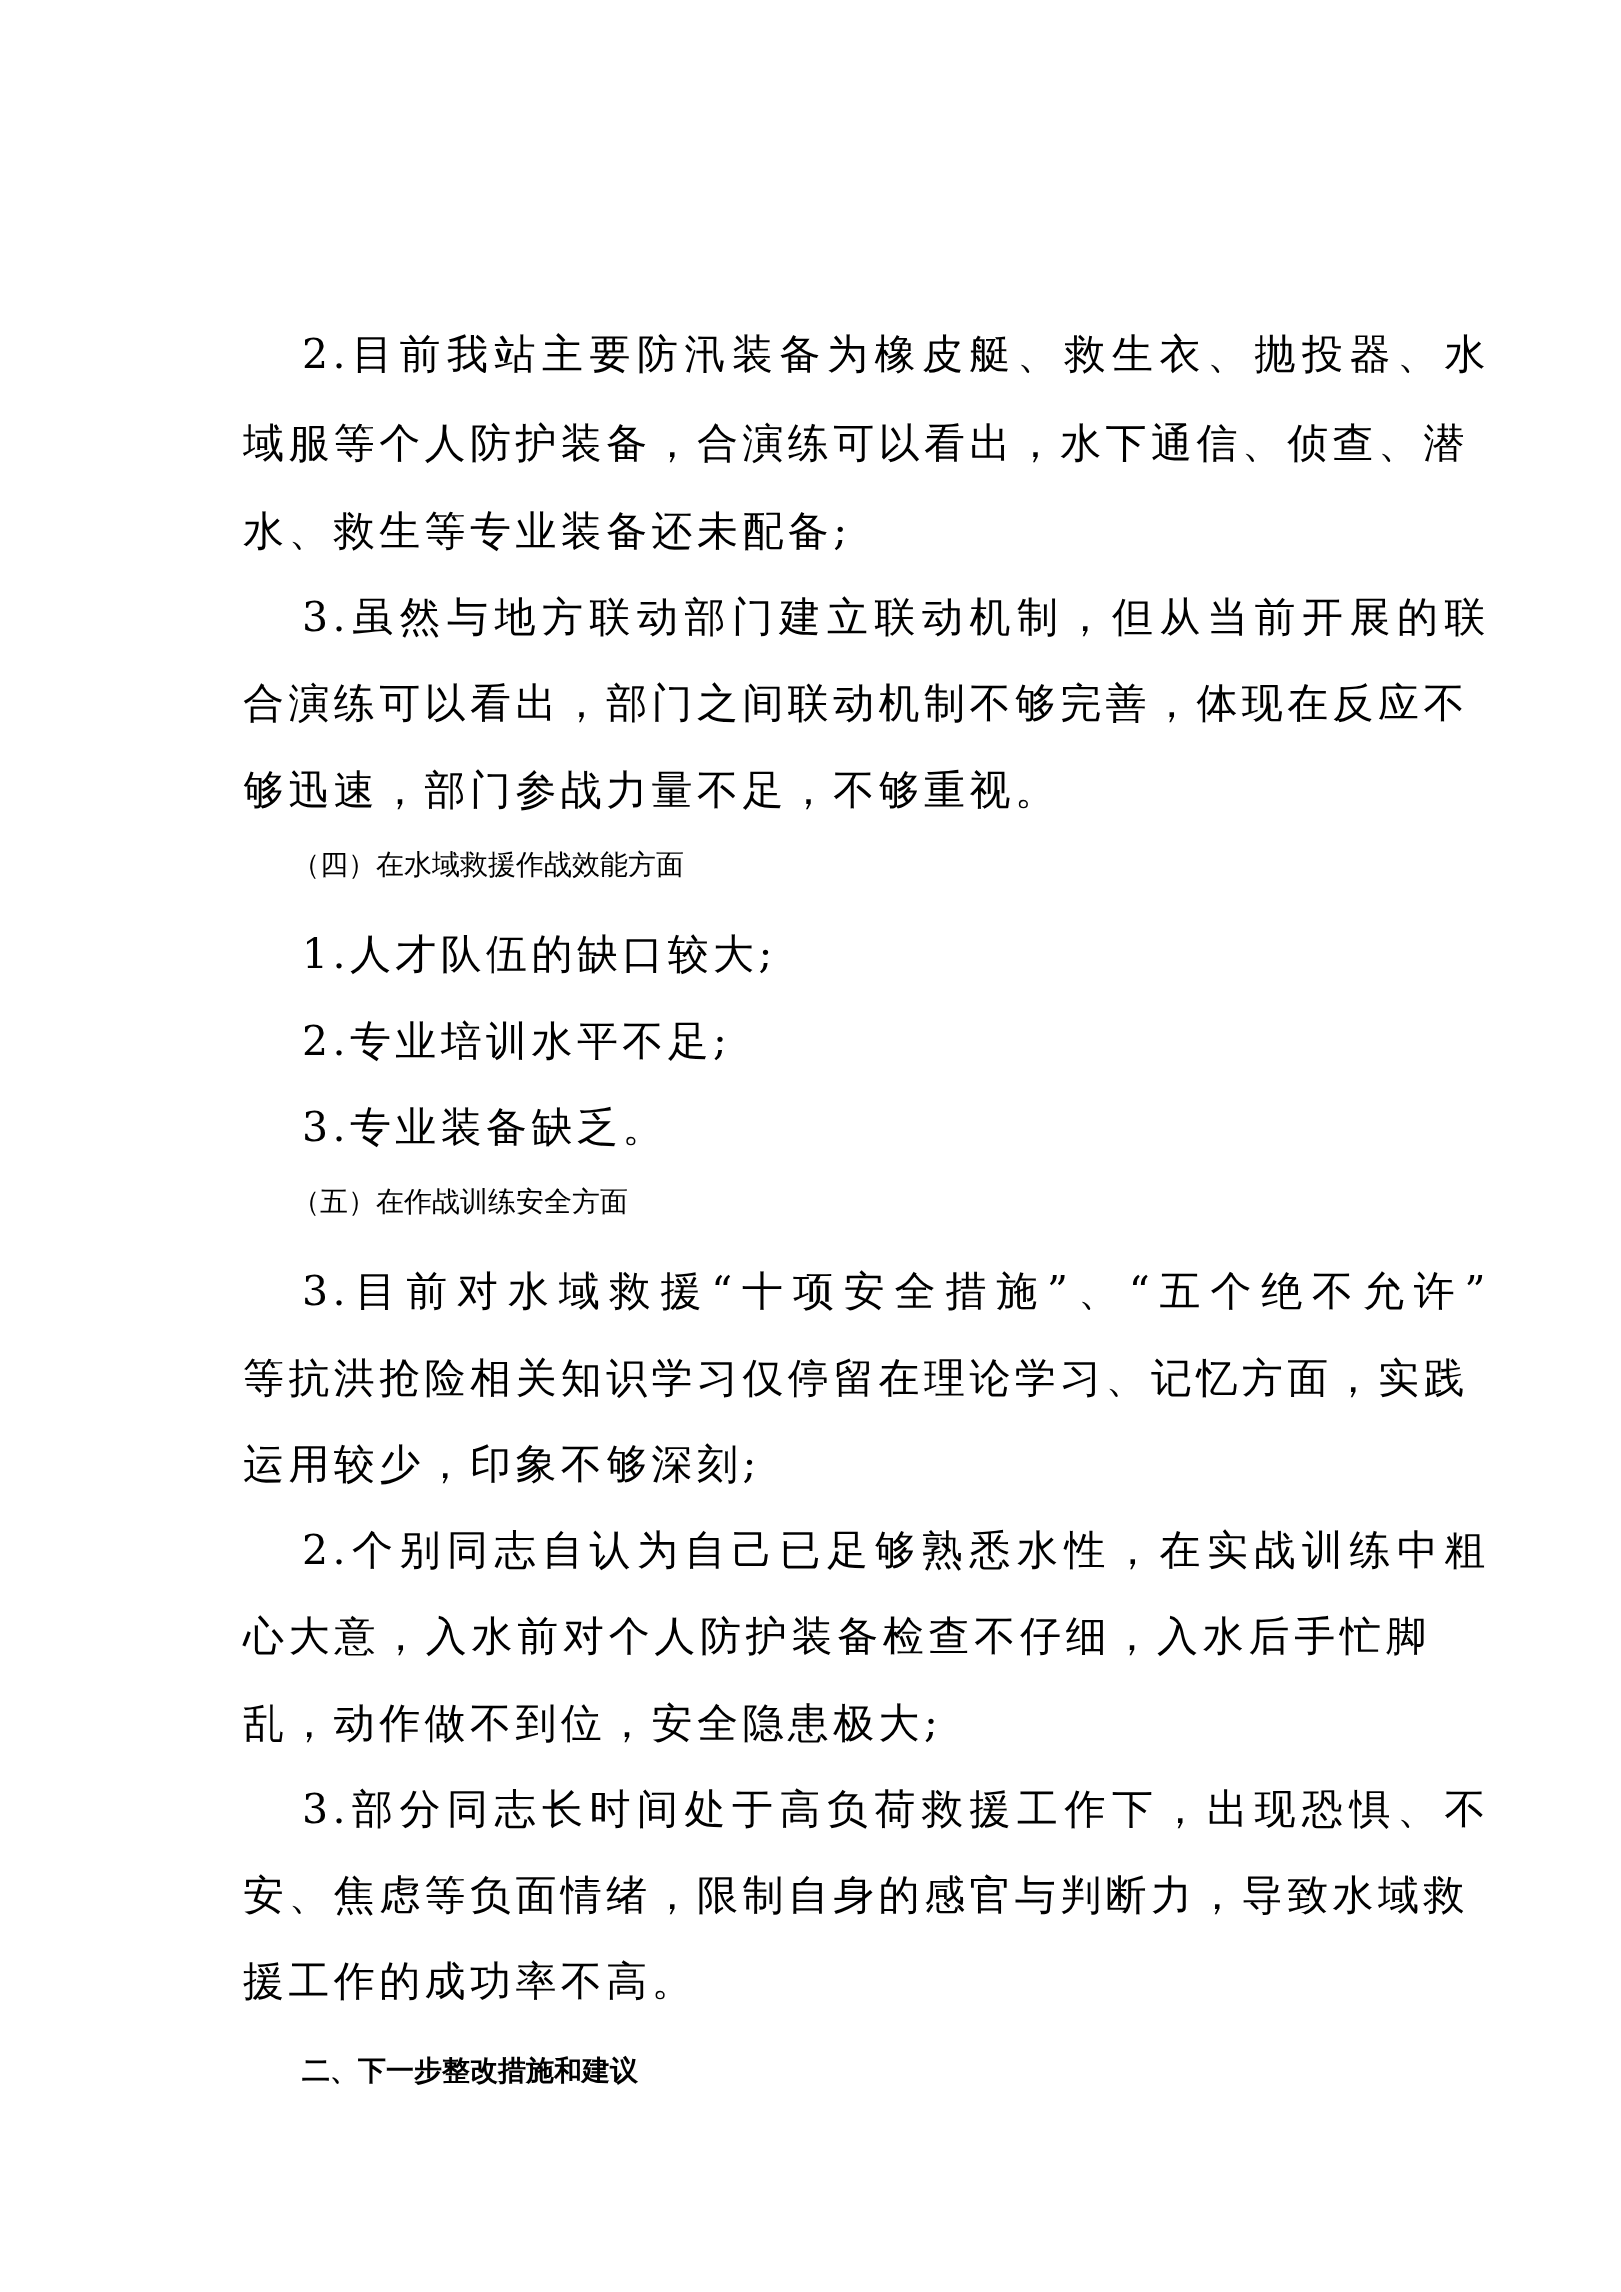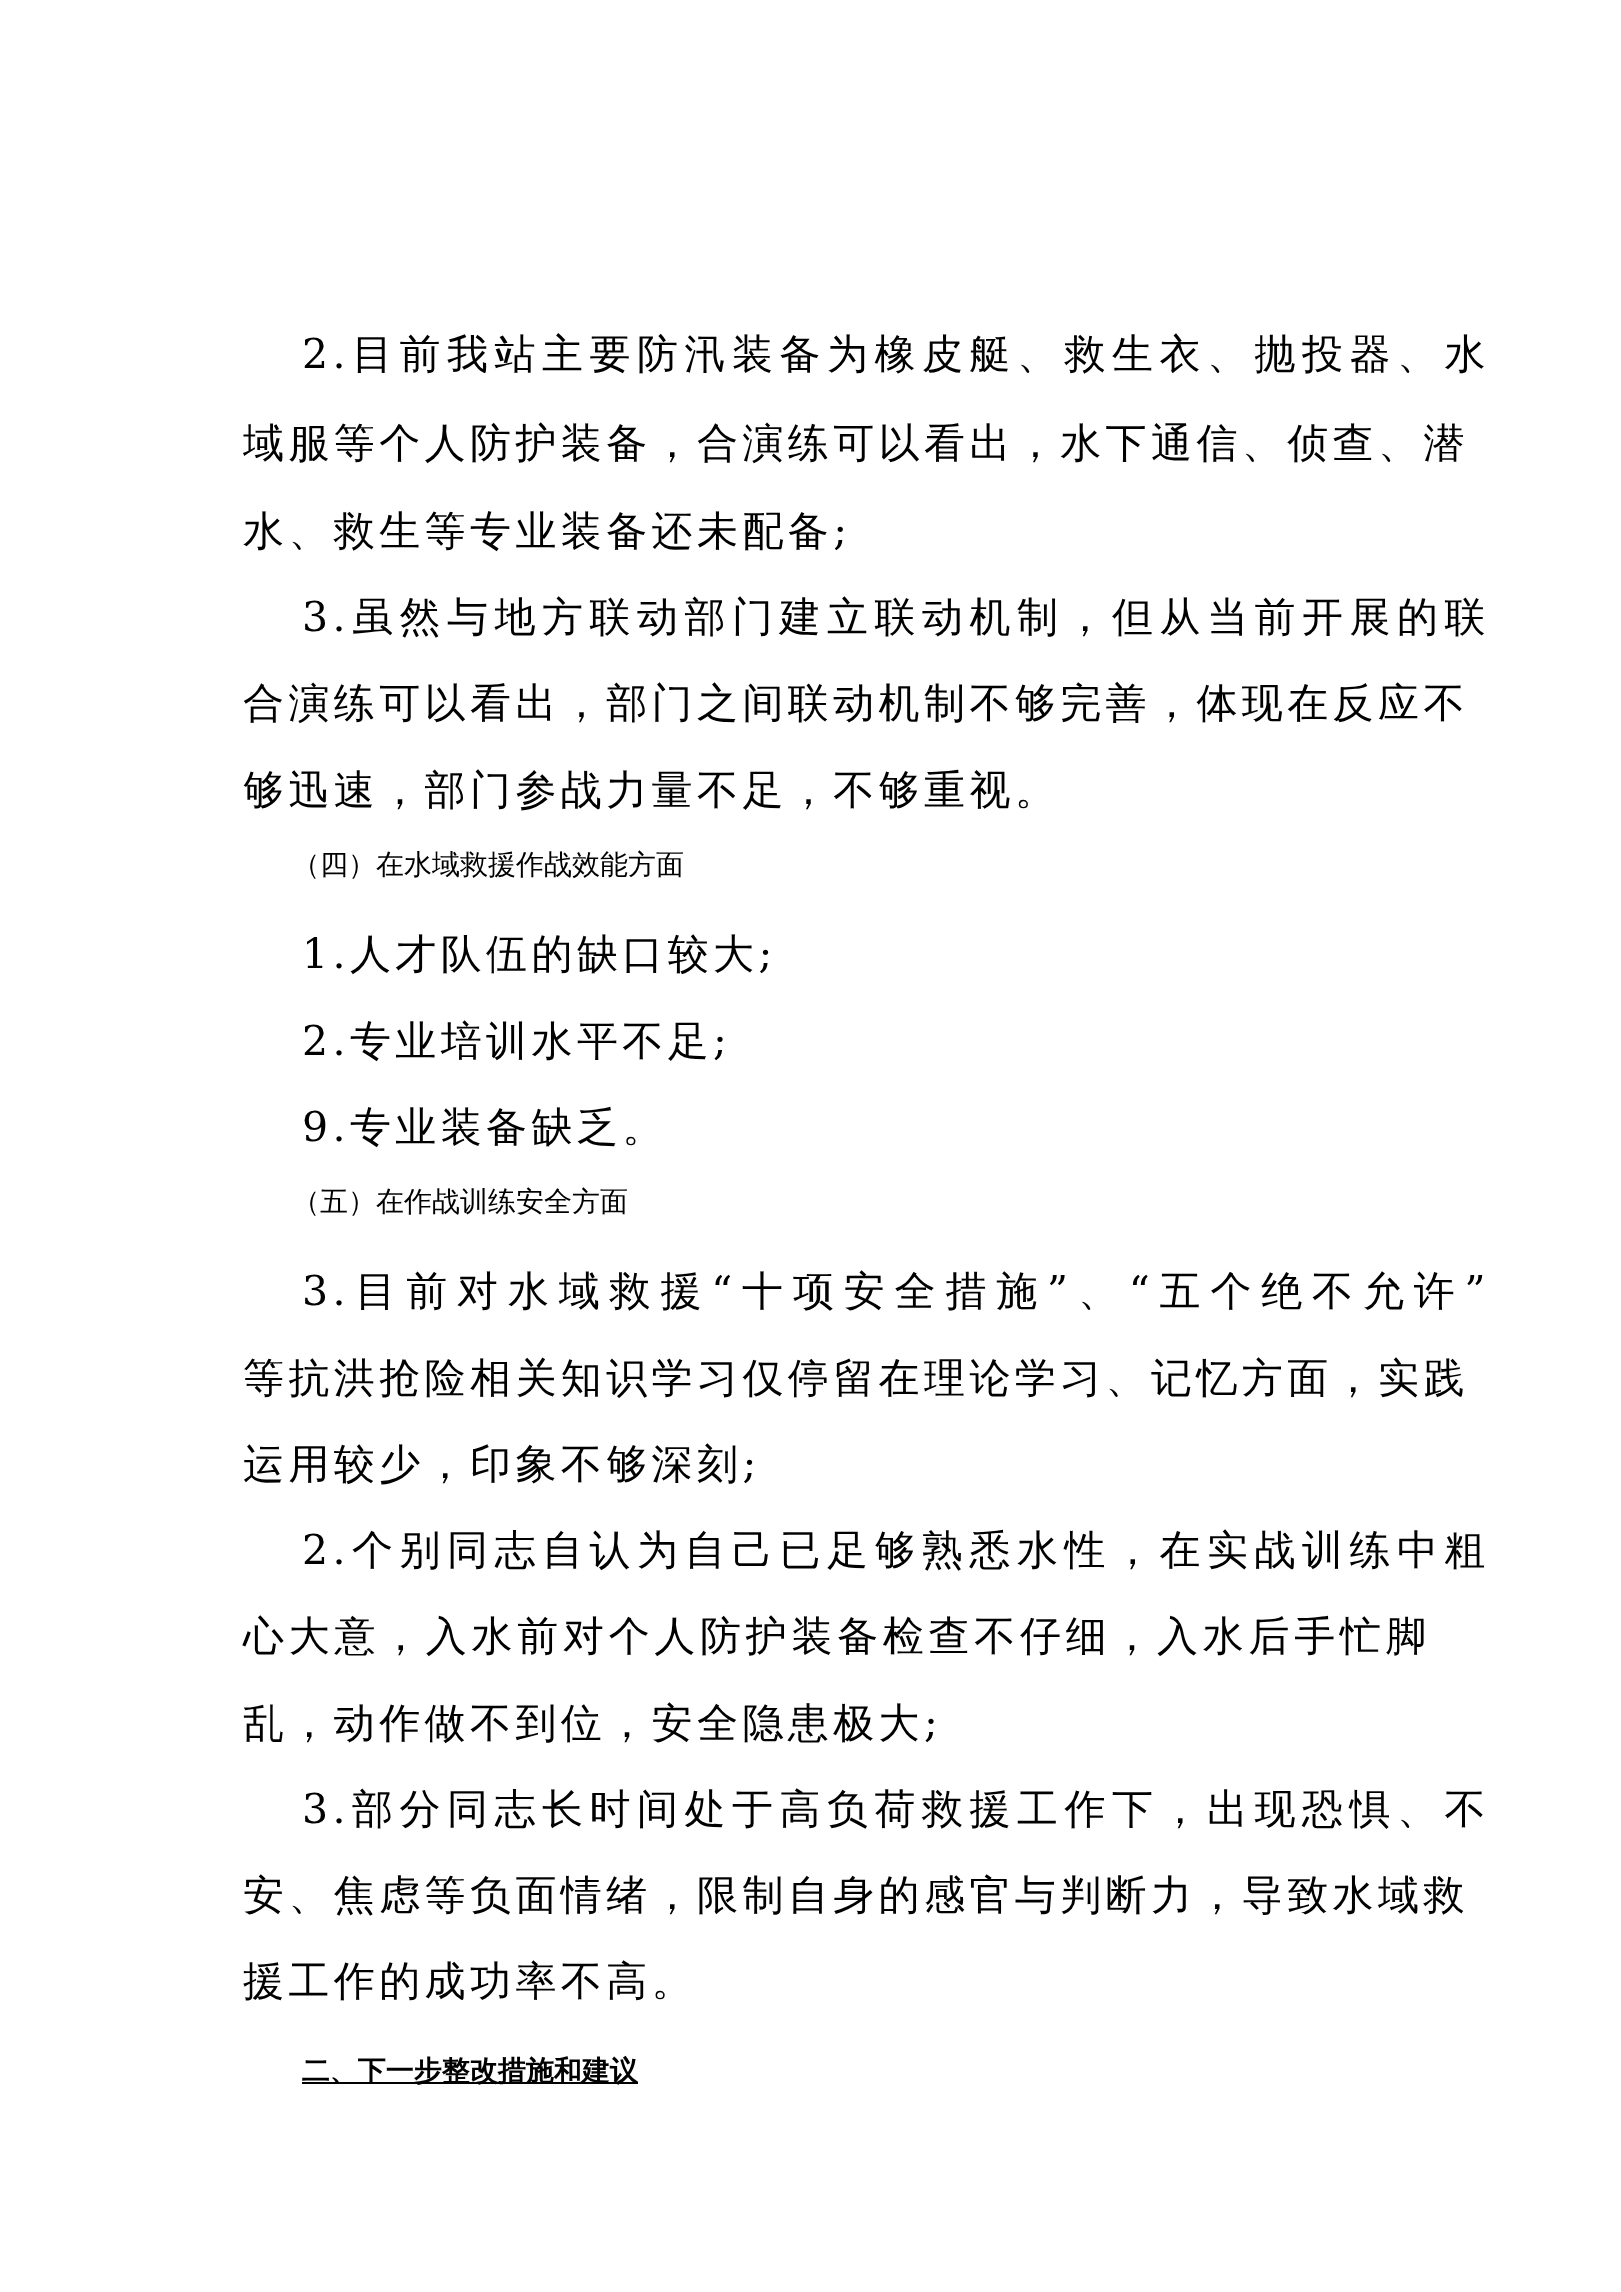--- a/index.html
+++ b/index.html
@@ -34,41 +34,41 @@
     .indent { padding-left: 59px; }
     .justify {
       text-align: justify;
       text-align-last: justify;
     }
     .heading {
       font-family: "DejaVu Sans", "Liberation Sans", sans-serif;
       font-size: 28px;
       letter-spacing: 0px;
     }
-    .heading.bold { font-weight: bold; text-decoration: underline; }
+    .heading.bold { font-weight: bold; }
     .sub-heading { padding-left: 59px; }
   </style>
 </head>
 <body>
 
 <div class="page">
 
   <div class="line indent justify" style="top:325px">2.目前我站主要防汛装备为橡皮艇、救生衣、抛投器、水</div>
   <div class="line justify" style="top:414px">域服等个人防护装备，合演练可以看出，水下通信、侦查、潜</div>
   <div class="line" style="top:502px">水、救生等专业装备还未配备;</div>
 
   <div class="line indent justify" style="top:588px">3.虽然与地方联动部门建立联动机制，但从当前开展的联</div>
   <div class="line justify" style="top:674px">合演练可以看出，部门之间联动机制不够完善，体现在反应不</div>
   <div class="line" style="top:761px">够迅速，部门参战力量不足，不够重视。</div>
 
   <div class="line heading sub-heading" style="top:835px; padding-left:49px;">（四）在水域救援作战效能方面</div>
 
   <div class="line indent" style="top:925px">1.人才队伍的缺口较大;</div>
   <div class="line indent" style="top:1012px">2.专业培训水平不足;</div>
-  <div class="line indent" style="top:1098px">9.专业装备缺乏。</div>
+  <div class="line indent" style="top:1098px">3.专业装备缺乏。</div>
 
   <div class="line heading sub-heading" style="top:1172px; padding-left:49px;">（五）在作战训练安全方面</div>
 
   <div class="line indent justify" style="top:1262px">3.目前对水域救援“十项安全措施”、“五个绝不允许”</div>
   <div class="line justify" style="top:1349px">等抗洪抢险相关知识学习仅停留在理论学习、记忆方面，实践</div>
   <div class="line" style="top:1435px">运用较少，印象不够深刻;</div>
 
   <div class="line indent justify" style="top:1521px">2.个别同志自认为自己已足够熟悉水性，在实战训练中粗</div>
   <div class="line justify" style="top:1607px">心大意，入水前对个人防护装备检查不仔细，入水后手忙脚</div>
   <div class="line" style="top:1694px">乱，动作做不到位，安全隐患极大;</div>

